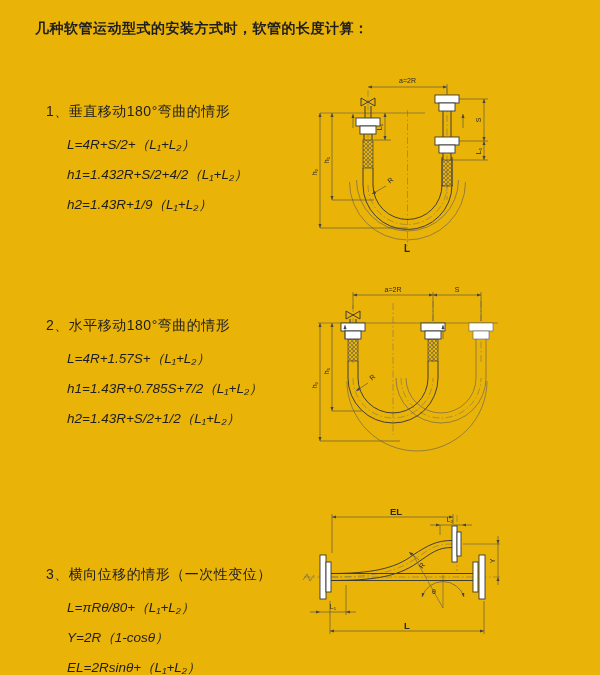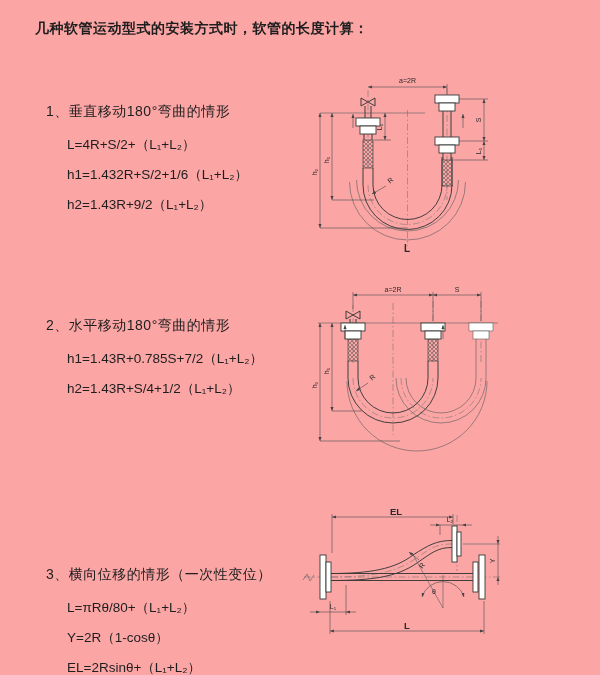--- a/index.html
+++ b/index.html
@@ -1,24 +1,24 @@
 <!DOCTYPE html>
 <html><head>
 <meta charset="utf-8">
 <style>
   html,body{margin:0;padding:0;background:#e8e8e8;}
   .page{
-    position:relative;width:600px;height:675px;background:#fca5a5;
+    position:relative;width:600px;height:675px;background:#eab308;
     font-family:"Liberation Sans","DejaVu Sans",sans-serif;color:#1e1e1e;
     overflow:hidden;margin:0 auto;
   }
   .title{position:absolute;left:35px;top:20px;font-size:14px;font-weight:600;letter-spacing:.5px;}
   .section{position:absolute;left:46px;}
   .sec-heading{font-size:14px;font-weight:400;margin:0 0 9px 0;letter-spacing:.5px;}
-  .formula{font-size:13.5px;font-weight:500;margin:0 0 0 21px;line-height:30px;white-space:nowrap;}
+  .formula{font-size:13.5px;font-weight:500;margin:0 0 0 21px;line-height:30px;white-space:nowrap;font-style:italic;}
   .diagram{position:absolute;}
   svg text{fill:#2a2a2a;font-family:"Liberation Sans","DejaVu Sans",sans-serif;}
   .main{stroke:#383838;stroke-width:.95;fill:none;}
   .thin{stroke:#5a5a5a;stroke-width:.6;fill:none;}
   .dim{stroke:#4a4a4a;stroke-width:.6;fill:none;}
   .cl{stroke:#6a6a6a;stroke-width:.5;fill:none;stroke-dasharray:7 2.5 1.5 2.5;}
   .flange{fill:#fffffe;stroke:#383838;stroke-width:.9;}
   .flange-ph{fill:#fffffe;stroke:#5a5a5a;stroke-width:.6;}
   .dimtext{font-size:7px;}
   .biglabel{font-size:10px;font-weight:600;}
@@ -26,28 +26,29 @@
 </head>
 <body>
 
 <div class="page">
 
   <div class="title">几种软管运动型式的安装方式时，软管的长度计算：</div>
 
   <div class="section" style="top:103px;">
     <p class="sec-heading">1、垂直移动180°弯曲的情形</p>
     <p class="formula">L=4R+S/2+（L₁+L₂）</p>
-    <p class="formula">h1=1.432R+S/2+1/6（L₁+L₂）</p>
-    <p class="formula">h2=1.43R+9/2（L₁+L₂）</p>
+    <p class="formula">h1=1.432R+S/2+4/2（L₁+L₂）</p>
+    <p class="formula">h2=1.43R+1/9（L₁+L₂）</p>
   </div>
 
   <div class="section" style="top:306px;margin-top:11px;">
     <p class="sec-heading">2、水平移动180°弯曲的情形</p>
+    <p class="formula">L=4R+1.57S+（L₁+L₂）</p>
     <p class="formula">h1=1.43R+0.785S+7/2（L₁+L₂）</p>
-    <p class="formula">h2=1.43R+S/4+1/2（L₁+L₂）</p>
+    <p class="formula">h2=1.43R+S/2+1/2（L₁+L₂）</p>
   </div>
 
   <div class="section" style="top:518px;margin-top:48px;">
     <p class="sec-heading">3、横向位移的情形（一次性变位）</p>
     <p class="formula">L=πRθ/80+（L₁+L₂）</p>
     <p class="formula">Y=2R（1-cosθ）</p>
     <p class="formula">EL=2Rsinθ+（L₁+L₂）</p>
   </div>
 
   <svg class="diagram" style="left:312px;top:70px;" width="278" height="185" viewBox="0 0 278 185">

